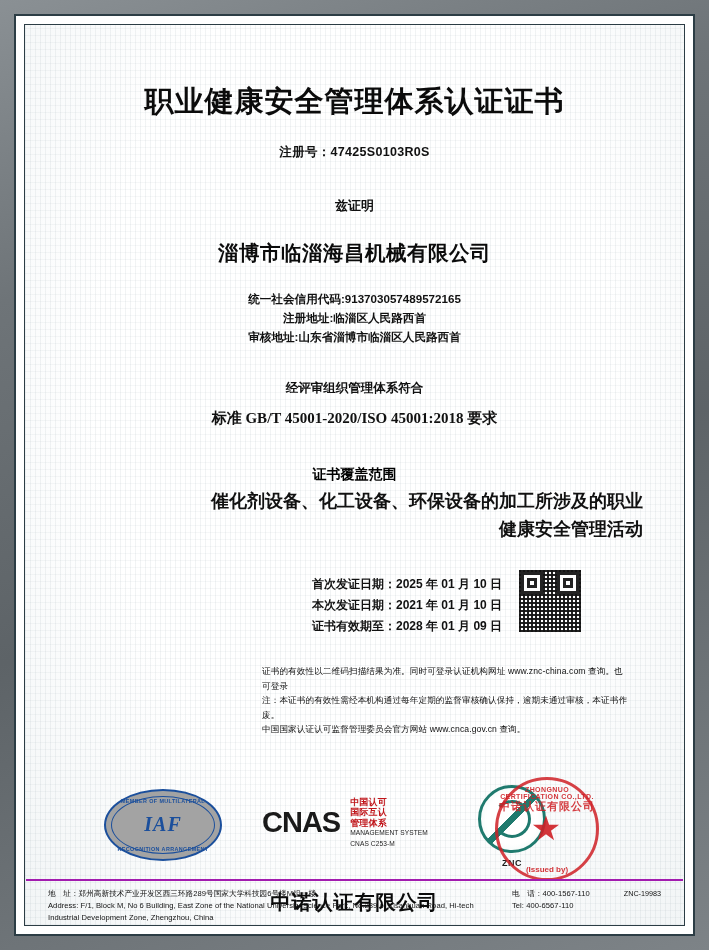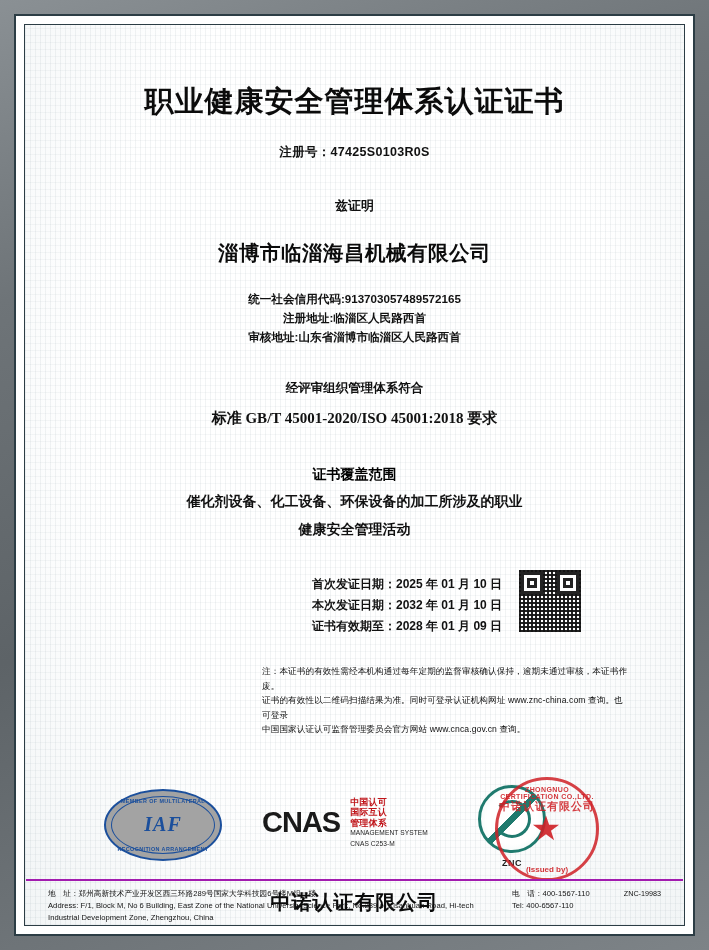--- a/index.html
+++ b/index.html
@@ -122,25 +122,26 @@
   .scope-block {
     text-align: center;
     margin-top: 38px;
   }
   .scope-block .scope-title {
     font-size: 14px;
     font-weight: bold;
     color: #000000;
   }
   .scope-block .scope-line {
-    font-size: 14px;
+    font-size: 18px;
     font-weight: bold;
     color: #111;
     line-height: 22px;
     margin-top: 6px;
+    text-align: right;
   }
 
   .dates-row {
     position: relative;
     margin-top: 34px;
     height: 86px;
   }
   .dates {
     position: absolute;
     left: 246px;
@@ -427,29 +428,29 @@
 
       <div class="scope-block">
         <div class="scope-title">证书覆盖范围</div>
         <div class="scope-line">催化剂设备、化工设备、环保设备的加工所涉及的职业</div>
         <div class="scope-line">健康安全管理活动</div>
       </div>
 
       <div class="dates-row">
         <div class="dates">
           <div class="d-line">首次发证日期：2025 年 01 月 10 日</div>
-          <div class="d-line">本次发证日期：2032 年 01 月 10 日</div>
+          <div class="d-line">本次发证日期：2021 年 01 月 10 日</div>
           <div class="d-line">证书有效期至：2028 年 01 月 09 日</div>
         </div>
         <div class="qr"></div>
       </div>
 
       <div class="notes">
+        <div class="n-line">证书的有效性以二维码扫描结果为准。同时可登录认证机构网址 www.znc-china.com 查询。也可登录</div>
         <div class="n-line">注：本证书的有效性需经本机构通过每年定期的监督审核确认保持，逾期未通过审核，本证书作废。</div>
-        <div class="n-line">证书的有效性以二维码扫描结果为准。同时可登录认证机构网址 www.znc-china.com 查询。也可登录</div>
         <div class="n-line">中国国家认证认可监督管理委员会官方网站 www.cnca.gov.cn 查询。</div>
       </div>
 
       <div class="logos">
 
         <div class="iaf">
           <div class="ring"></div>
           <div class="iaf-top">MEMBER OF MULTILATERAL</div>
           <div class="iaf-text">IAF</div>
           <div class="iaf-bottom">RECOGNITION ARRANGEMENT</div>

